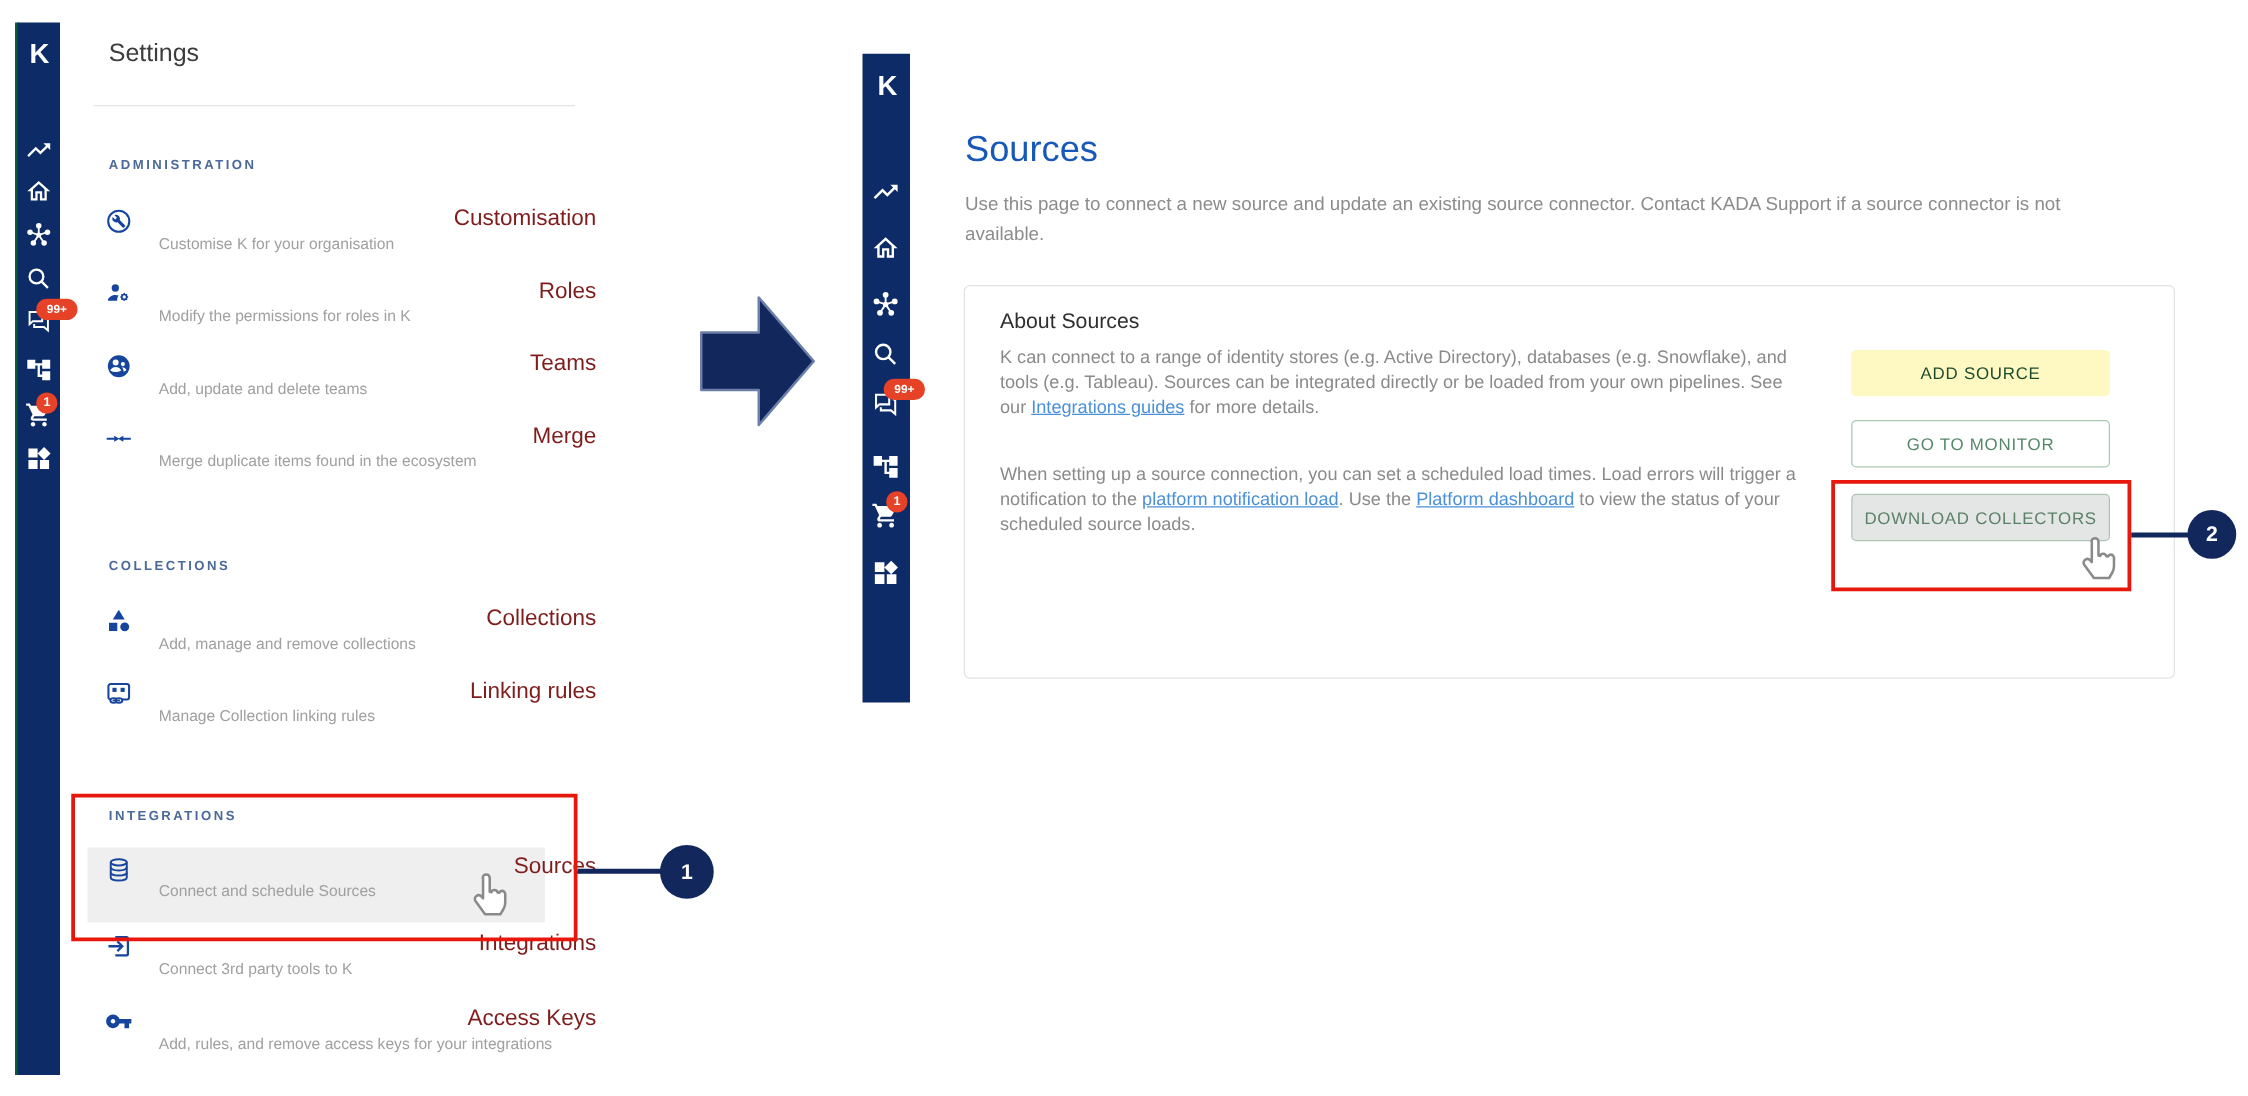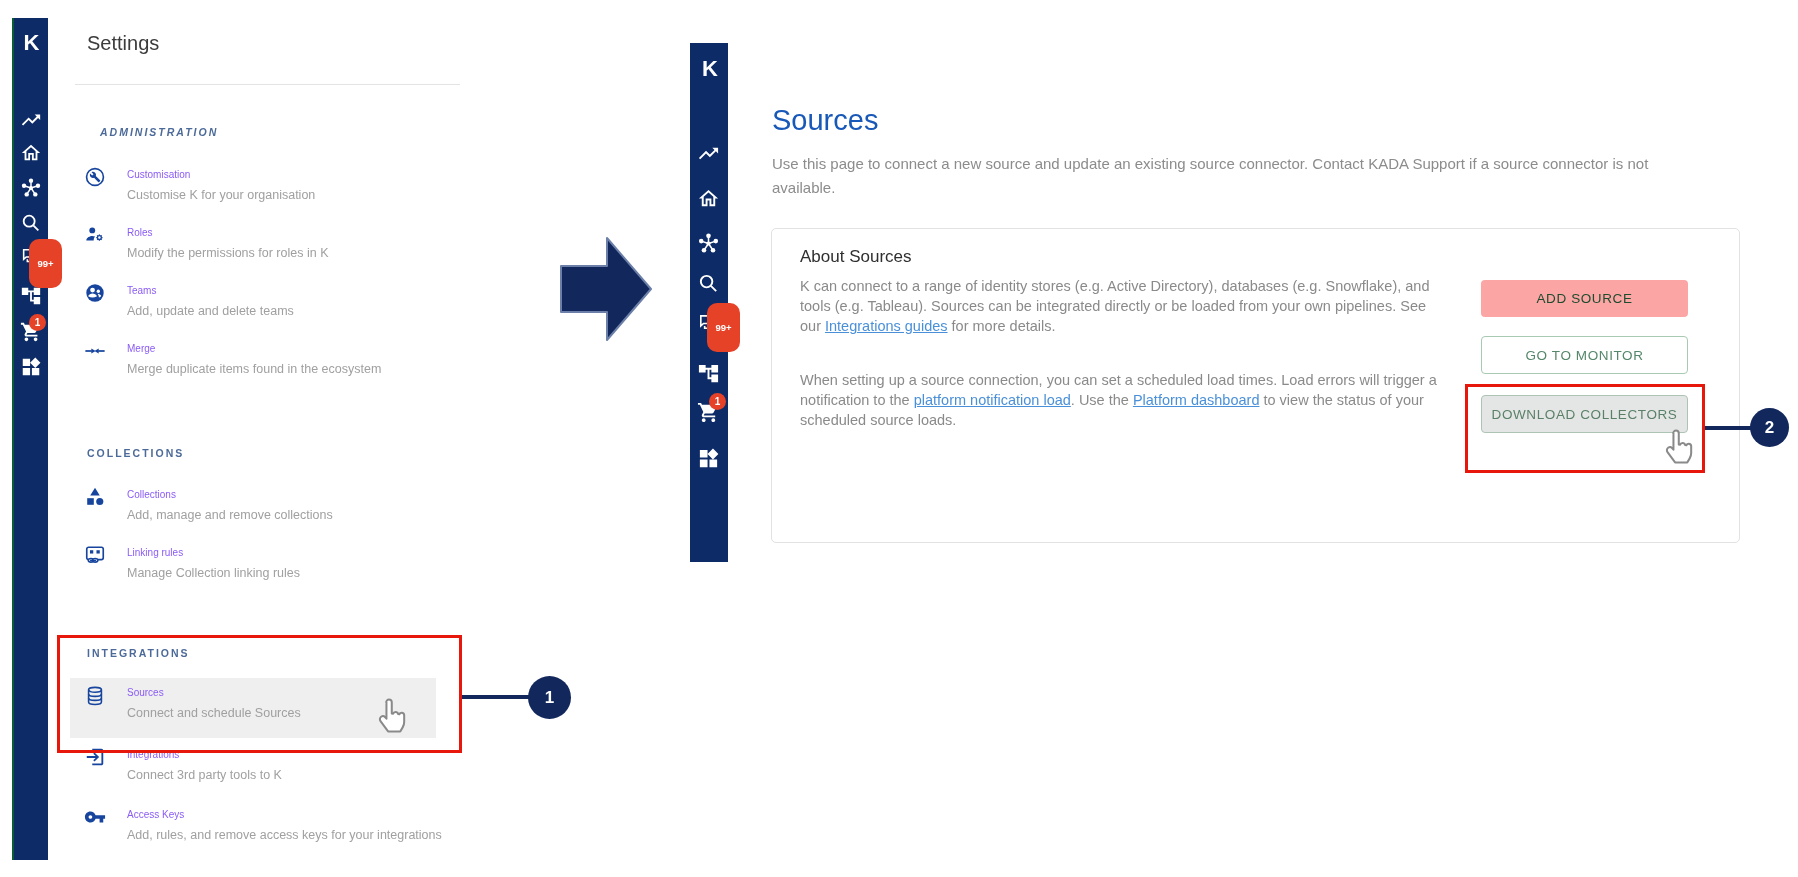--- a/index.html
+++ b/index.html
@@ -7,29 +7,29 @@
           font-family:"Liberation Sans", sans-serif;}
   .abs{position:absolute;}
 
   
   .rail{position:absolute;background:#0d2b66;}
   .rail-green-edge{position:absolute;background:#0a5c34;width:3px;}
   .rail .icon{position:absolute;display:flex;align-items:center;justify-content:center;}
   .k-logo{color:#fff;font-weight:bold;font-size:22px;letter-spacing:-1px;}
   .badge{position:absolute;background:#e64228;color:#fff;font-weight:bold;
          border-radius:10px;display:flex;align-items:center;justify-content:center;z-index:3;}
-  .badge.pill{height:17px;min-width:27px;font-size:9.5px;padding:16px 3px;}
+  .badge.pill{height:17px;min-width:27px;font-size:9.5px;padding:0 3px;}
   .badge.dot{height:17px;width:17px;border-radius:50%;font-size:10px;}
 
   
   .settings-title{position:absolute;font-size:20px;color:#3c3c3c;}
   .divider{position:absolute;height:1px;background:#e3e3e3;}
   .section-label{position:absolute;font-size:10.5px;font-weight:bold;letter-spacing:2px;color:#4c6a99;}
   .menu-item{position:absolute;width:350px;cursor:pointer;}
-  .menu-item .mi-title{font-size:10px;line-height:17px;color:#8b5cf6;}
+  .menu-item .mi-title{font-size:18px;line-height:17px;color:#7f1d1d;text-align:right;}
   .menu-item .mi-sub{font-size:12.5px;line-height:16px;color:#a0a0a0;margin-top:4px;}
   .menu-icon{position:absolute;width:22px;height:22px;}
   .row-highlight{position:absolute;background:#efefef;}
 
   
   .anno-box{position:absolute;border:3px solid #e8170c;box-sizing:border-box;z-index:5;}
   .anno-line{position:absolute;background:#12275c;height:4px;z-index:5;}
   .anno-circle{position:absolute;background:#12275c;border-radius:50%;color:#fff;
                display:flex;align-items:center;justify-content:center;
                font-weight:bold;font-size:17px;z-index:6;}
@@ -38,21 +38,21 @@
   
   .page-title{position:absolute;font-size:29px;color:#1758b8;}
   .page-intro{position:absolute;width:920px;font-size:15px;line-height:24px;color:#8c8c8c;}
   .card{position:absolute;background:#fff;border:1px solid #e2e2e2;border-radius:5px;box-sizing:border-box;}
   .card-title{position:absolute;font-size:17px;color:#2f2f2f;}
   .card-p{position:absolute;width:650px;font-size:14.5px;line-height:20px;color:#8a8a8a;}
   .card-p a{color:#4a90d9;text-decoration:underline;cursor:pointer;}
   .btn{position:absolute;left:1481px;width:207px;height:38px;border-radius:4px;box-sizing:border-box;
        display:flex;align-items:center;justify-content:center;
        font-size:13.5px;font-weight:500;letter-spacing:.6px;cursor:pointer;}
-  .btn-primary{background:#fca5a5;color:#1e4b2e;border:none;}
+  .btn-primary{background:#fef9c3;color:#1e4b2e;border:none;}
   .btn-outline{background:#fff;color:#55876a;border:1px solid #a8c9b2;}
   .btn-gray{background:#e4e6e5;color:#5b8068;border:1px solid #adc4b4;}
 </style>
 </head>
 <body>
 
 <div id="canvas">
 
   <div class="rail-green-edge" style="left:12px;top:18px;height:842px;"></div>
   <div class="rail" style="left:14px;top:18px;width:34px;height:842px;">
@@ -119,21 +119,21 @@
     <div class="icon" style="left:6px;top:338px;width:22px;height:22px;">
       <svg width="22" height="22" viewBox="0 0 24 24">
           <path d="M13 13v8h8v-8h-8zM3 21h8v-8H3v8zM3 3v8h8V3H3zm13.66-1.31L11 7.34 16.66 13l5.66-5.66-5.66-5.65z" fill="#fff"></path>
         </svg>
       </div>
   </div>
 
   <div class="settings-title" style="left:87px;top:32px;">Settings</div>
   <div class="divider" style="left:75px;top:84px;width:385px;"></div>
 
-  <div class="section-label" style="left:100px;top:126px;font-style:italic;">ADMINISTRATION</div>
+  <div class="section-label" style="left:87px;top:126px;">ADMINISTRATION</div>
 
   <div class="menu-icon" style="left:84px;top:166px;">
     <svg width="22" height="22" viewBox="0 0 24 24">
         <circle cx="12" cy="12" r="9.2" fill="none" stroke="#17459e" stroke-width="1.8"></circle>
         <g transform="translate(5.8 5.8) scale(0.52)">
           <path d="M22.7 19L13.6 9.9c.9-2.3.4-5-1.5-6.9C10.1 1 7.1.6 4.7 1.7l4.2 4.2L6 8.8 1.7 4.7C.6 7.1 1 10.1 3 12.1c1.9 1.9 4.6 2.4 6.9 1.5l9.1 9.1c.4.4 1 .4 1.4 0l2.2-2.2c.5-.5.5-1.1.1-1.5z" fill="#17459e"></path>
         </g>
       </svg></div>
   <div class="menu-item" style="left:127px;top:166px;">
     <div class="mi-title">Customisation</div>

